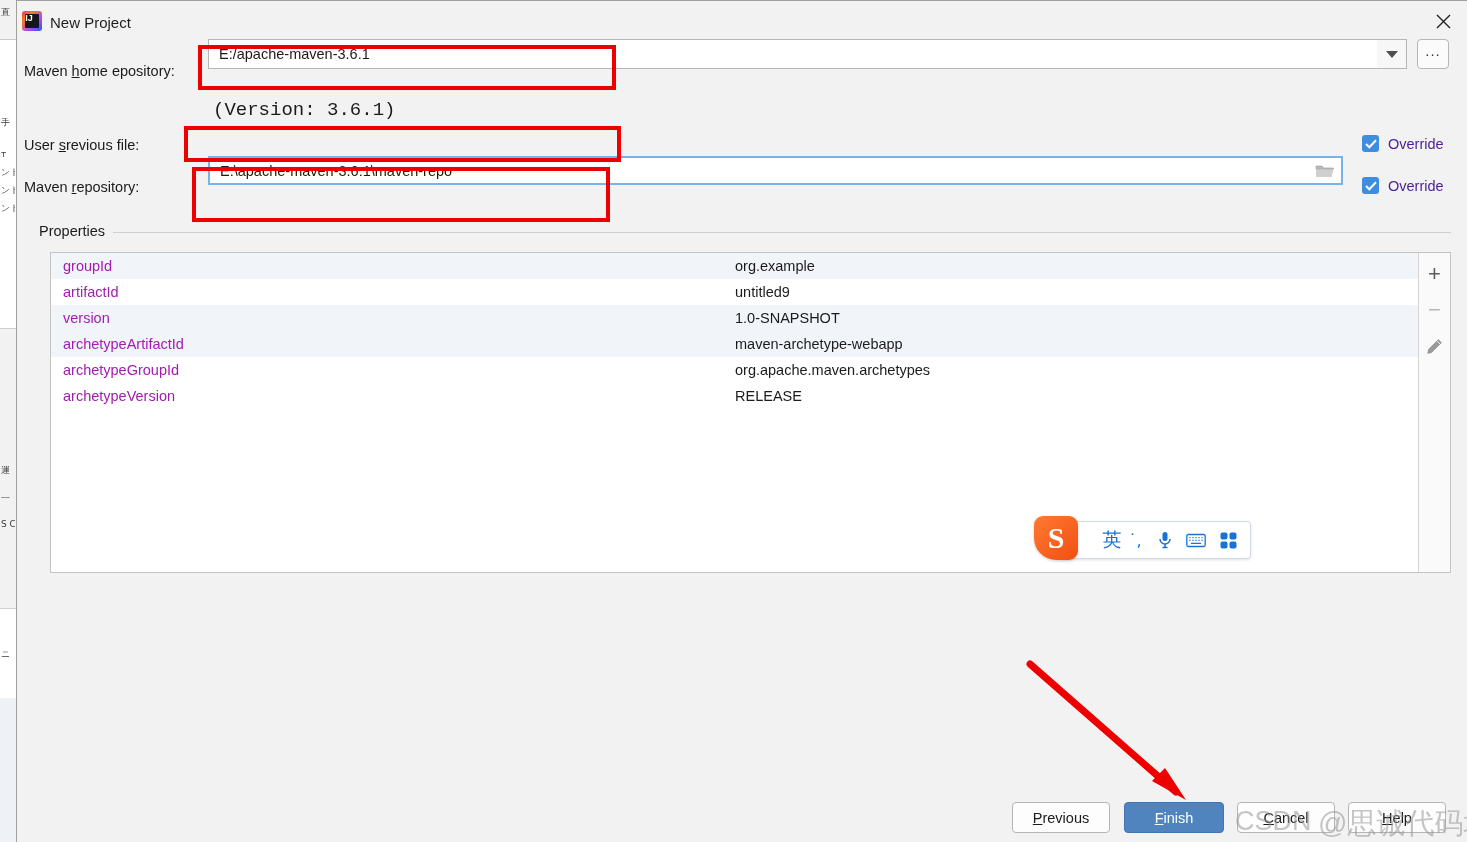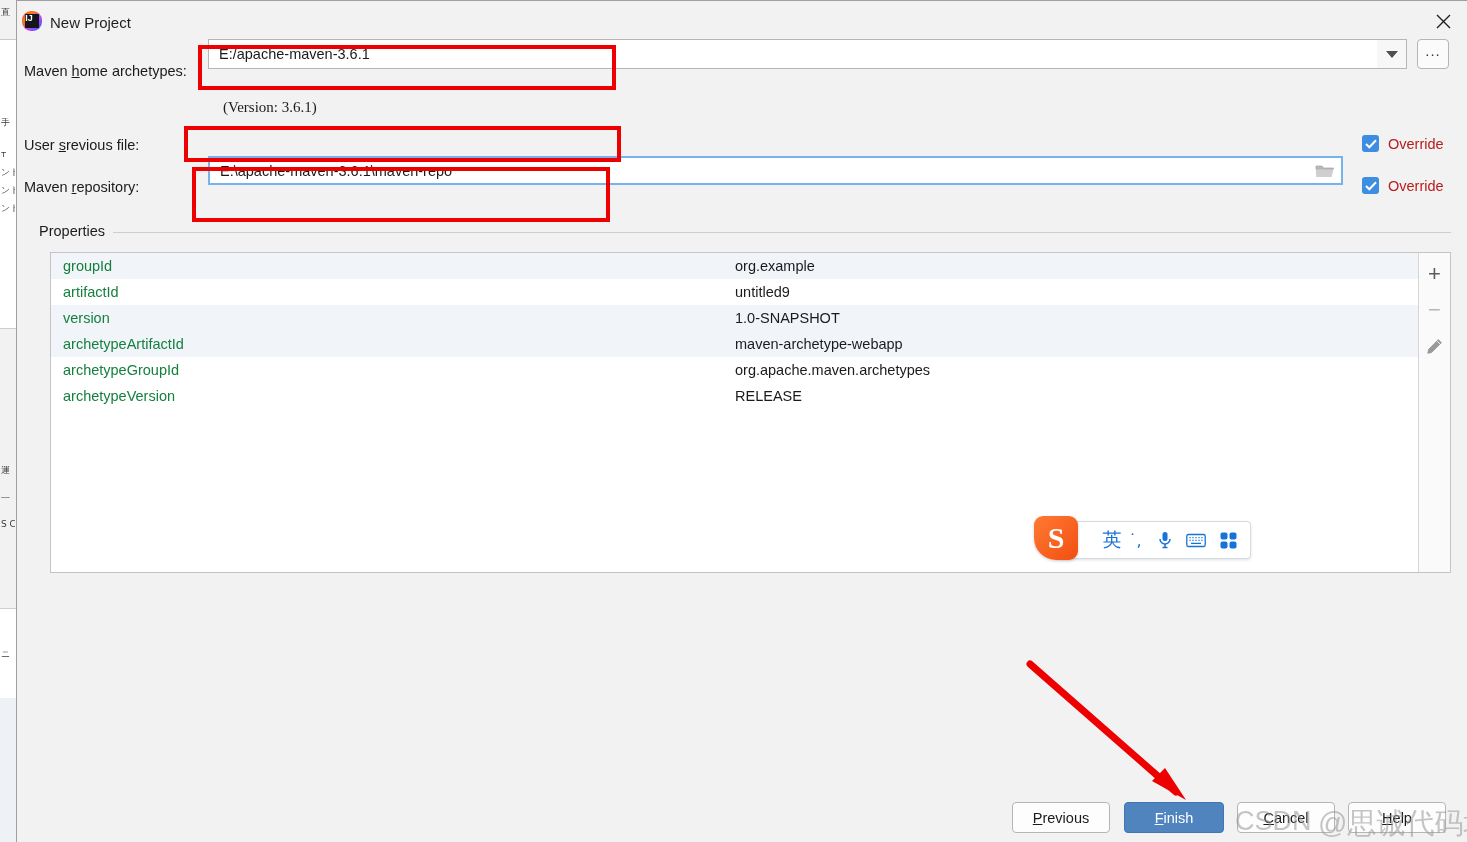--- a/index.html
+++ b/index.html
@@ -57,21 +57,21 @@
     border-left: 1px solid #a0a0a0;
     border-top: 1px solid #a0a0a0;
   }
 
   .titlebar {
     position: absolute; left: 0; top: 0; width: 1451px; height: 41px;
     background: #f2f2f2;
   }
   .app-icon {
     position: absolute; left: 5px; top: 10px;
-    width: 20px; height: 20px; border-radius: 9px;
+    width: 20px; height: 20px; border-radius: 3px;
     background: linear-gradient(135deg, #fe315d 0%, #f97a12 28%, #b74af7 62%, #1e5bf7 100%);
     overflow: hidden;
     padding-left: 20px;
   }
   .app-icon .inner {
     position: absolute; left: 3px; top: 3px; width: 14px; height: 14px;
     background: #15151c; border-radius: 1px;
   }
   .app-icon .ij {
     position: absolute; left: 0; top: 0; width: 14px; height: 14px;
@@ -141,35 +141,35 @@
   .textfield .val {
     padding-left: 10px; font-size: 14.5px; color: #1b1b1b;
     font-family: "Liberation Sans", sans-serif; white-space: nowrap;
   }
   .folder-icon {
     position: absolute; right: 6px; top: 50%; transform: translateY(-50%);
     width: 20px; height: 16px;
   }
 
   .version-note {
-    position: absolute; left: 206px; top: 98px;
-    font-size: 15px; color: #1b1b1b;
-    font-family: Liberation Serif, serif;
+    position: absolute; left: 196px; top: 98px;
+    font-size: 19px; color: #1b1b1b;
+    font-family: Liberation Mono, monospace;
   }
 
   .chk-row {
     position: absolute; display: flex; align-items: center; gap: 9px;
   }
   .chk {
     width: 17px; height: 17px; border-radius: 3px;
     background: #3d8ee0; display: flex; align-items: center; justify-content: center;
   }
   .chk svg { display: block; }
   .chk-label {
-    font-size: 14.5px; color: #b91c1c;
+    font-size: 14.5px; color: #4c1d95;
     font-family: "Liberation Sans", sans-serif;
   }
 
   
   .sec-title {
     position: absolute; left: 22px; top: 222px;
     font-size: 14.5px; color: #1b1b1b;
     font-family: "Liberation Sans", sans-serif; background: #f2f2f2;
     padding-right: 8px; z-index: 2;
   }
@@ -188,21 +188,21 @@
   .table-main {
     position: relative; width: 1368px; height: 319px; overflow: hidden;
     background: #ffffff;
   }
   .prow {
     position: relative; height: 26px; display: flex; align-items: center;
   }
   .prow.alt { background: #f1f5fa; }
   .prow .pk {
     width: 684px; padding-left: 12px;
-    font-size: 14.5px; color: #15803d;
+    font-size: 14.5px; color: #a21caf;
     font-family: "Liberation Sans", sans-serif; white-space: nowrap;
   }
   .prow .pv {
     font-size: 14.5px; color: #1b1b1b;
     font-family: "Liberation Sans", sans-serif; white-space: nowrap;
   }
   .table-tools {
     width: 32px; height: 319px;
     border-left: 1px solid #d6d6d6;
     background: #fafafa;
@@ -301,21 +301,21 @@
       </div>
       <div class="title-text">New Project</div>
       <div class="close-btn">
         <svg width="17" height="17" viewBox="0 0 17 17">
           <path d="M2 2 L15 15 M15 2 L2 15" stroke="#202020" stroke-width="1.4" fill="none"></path>
         </svg>
       </div>
     </div>
 
     <div class="flabel" style="left:7px; top:62px;">
-      <span>Maven </span><u>h</u><span>ome archetypes:</span>
+      <span>Maven </span><u>h</u><span>ome epository:</span>
     </div>
     <div class="combo" style="left:191px; top:38px; width:1185px;">
       <div class="val">E:/apache-maven-3.6.1</div>
     </div>
     <div class="combo-arrow" style="left:1360px; top:38px;">
       <div class="tri-down"></div>
     </div>
     <div class="dots-btn" style="left:1400px; top:38px;">...</div>
 
     <div class="version-note">(Version: 3.6.1)</div>

